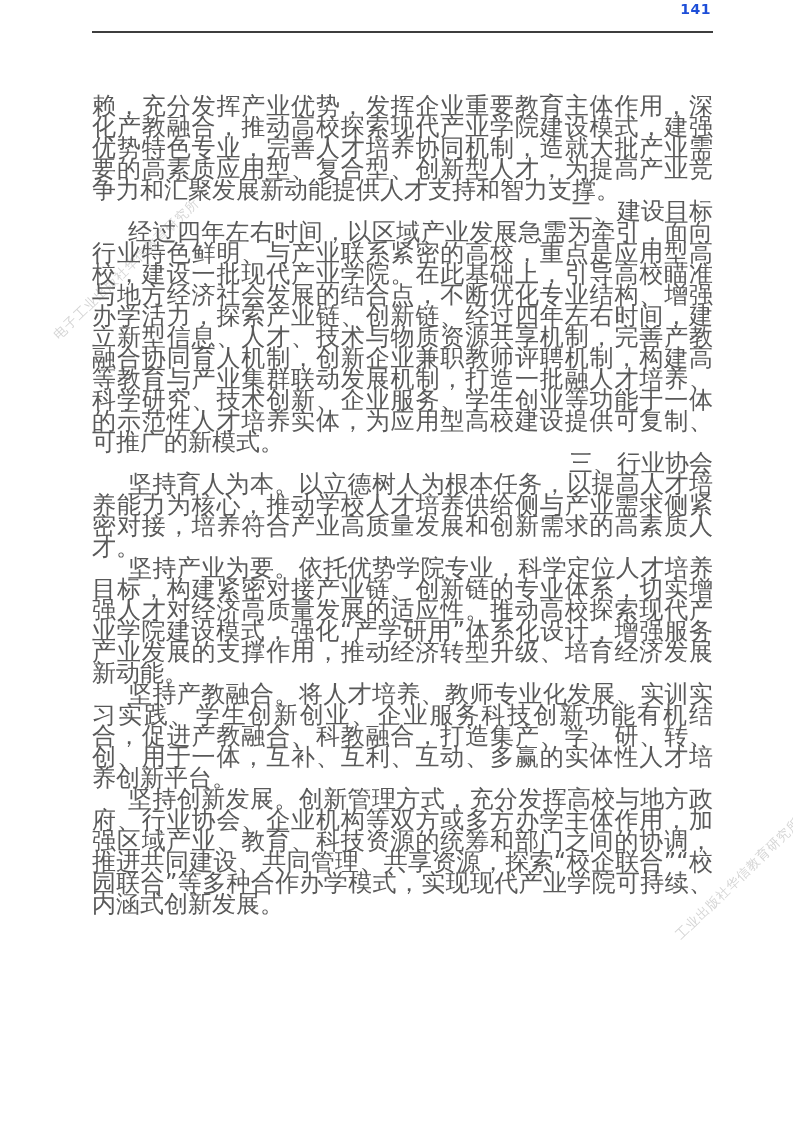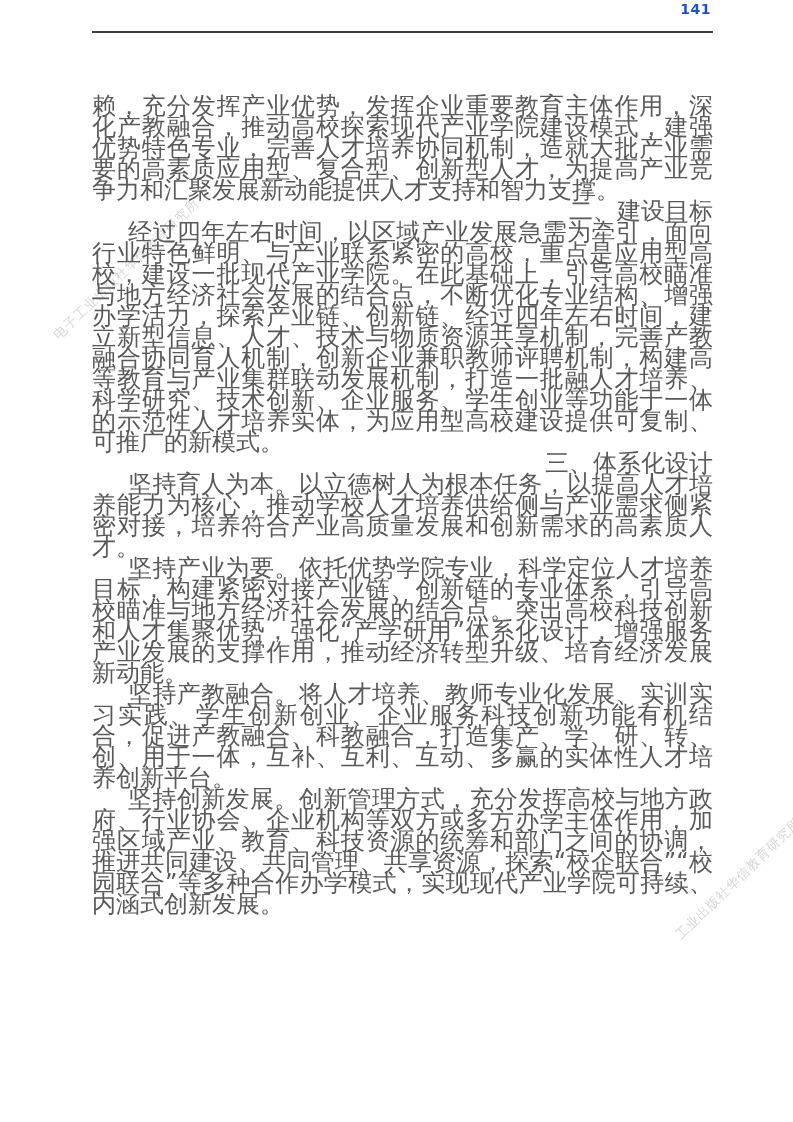--- a/index.html
+++ b/index.html
@@ -89,20 +89,20 @@
 
   <div class="watermark-layer">
     <span class="wm wm-1">电子工业出版社华信教育研究所</span>
     <span class="wm wm-2">工业出版社华信教育研究所</span>
   </div>
 
   <div class="content">
     <p class="para-plain">赖，充分发挥产业优势，发挥企业重要教育主体作用，深化产教融合，推动高校探索现代产业学院建设模式，建强优势特色专业，完善人才培养协同机制，造就大批产业需要的高素质应用型、复合型、创新型人才，为提高产业竞争力和汇聚发展新动能提供人才支持和智力支撑。</p>
     <p class="section-heading">二、建设目标</p>
     <p class="para-indent">经过四年左右时间，以区域产业发展急需为牵引，面向行业特色鲜明、与产业联系紧密的高校，重点是应用型高校，建设一批现代产业学院。在此基础上，引导高校瞄准与地方经济社会发展的结合点，不断优化专业结构、增强办学活力，探索产业链、创新链、经过四年左右时间，建立新型信息、人才、技术与物质资源共享机制，完善产教融合协同育人机制，创新企业兼职教师评聘机制，构建高等教育与产业集群联动发展机制，打造一批融人才培养、科学研究、技术创新、企业服务、学生创业等功能于一体的示范性人才培养实体，为应用型高校建设提供可复制、可推广的新模式。</p>
-    <p class="section-heading">三、体系化设计</p>
+    <p class="section-heading">三、行业协会</p>
     <p class="para-indent">坚持育人为本。以立德树人为根本任务，以提高人才培养能力为核心，推动学校人才培养供给侧与产业需求侧紧密对接，培养符合产业高质量发展和创新需求的高素质人才。</p>
-    <p class="para-indent">坚持产业为要。依托优势学院专业，科学定位人才培养目标，构建紧密对接产业链、创新链的专业体系，引导高校瞄准与地方经济社会发展的结合点。突出高校科技创新和人才集聚优势，强化“产学研用”体系化设计，增强服务产业发展的支撑作用，推动经济转型升级、培育经济发展新动能。</p>
+    <p class="para-indent">坚持产业为要。依托优势学院专业，科学定位人才培养目标，构建紧密对接产业链、创新链的专业体系，切实增强人才对经济高质量发展的适应性。推动高校探索现代产业学院建设模式，强化“产学研用”体系化设计，增强服务产业发展的支撑作用，推动经济转型升级、培育经济发展新动能。</p>
     <p class="para-indent">坚持产教融合。将人才培养、教师专业化发展、实训实习实践、学生创新创业、企业服务科技创新功能有机结合，促进产教融合、科教融合，打造集产、学、研、转、创、用于一体，互补、互利、互动、多赢的实体性人才培养创新平台。</p>
     <p class="para-indent">坚持创新发展。创新管理方式，充分发挥高校与地方政府、行业协会、企业机构等双方或多方办学主体作用，加强区域产业、教育、科技资源的统筹和部门之间的协调，推进共同建设、共同管理、共享资源，探索“校企联合”“校园联合”等多种合作办学模式，实现现代产业学院可持续、内涵式创新发展。</p>
   </div>
 
 </div>
 
 </body></html>

